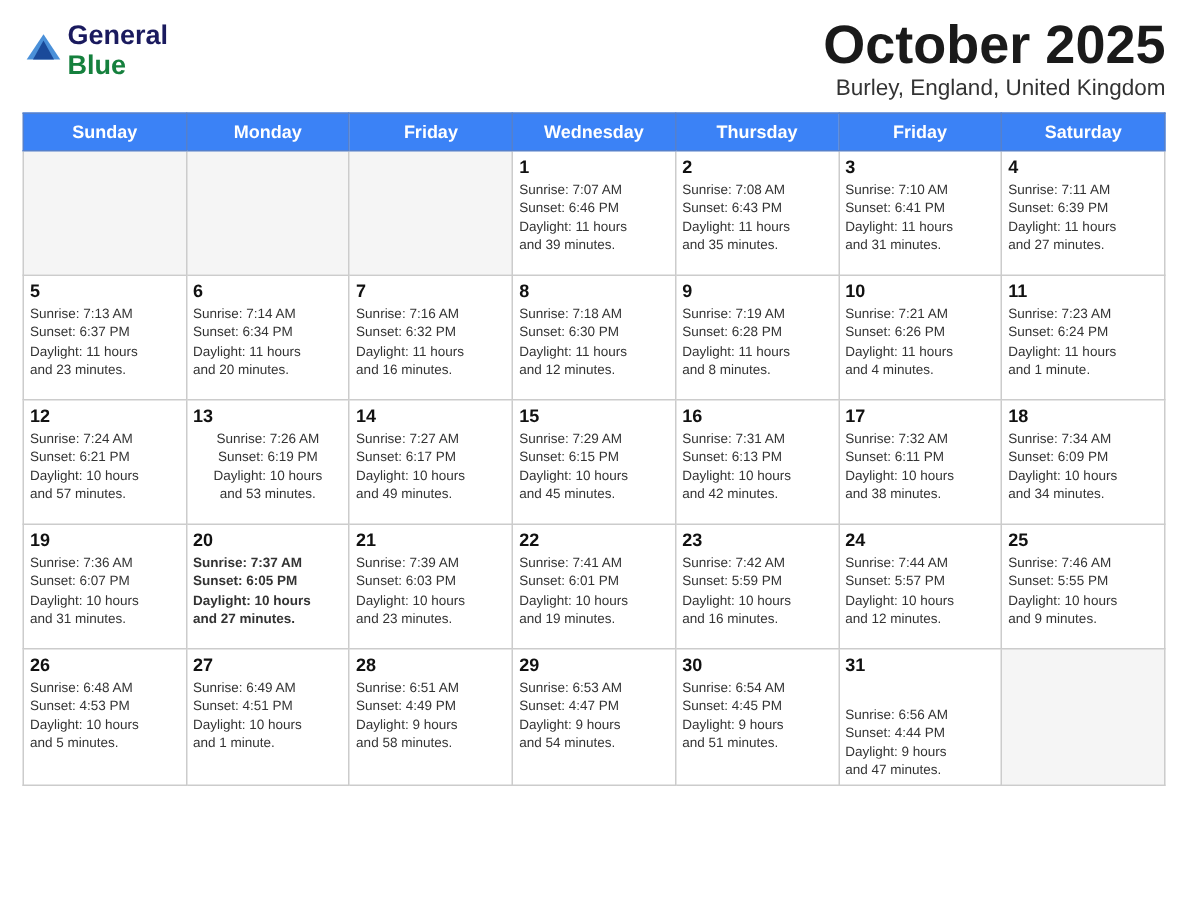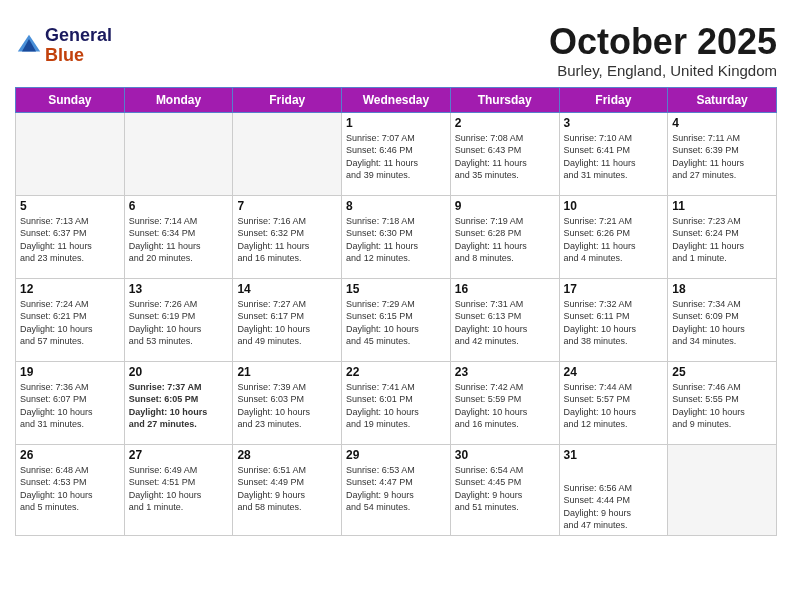--- a/index.html
+++ b/index.html
@@ -6,41 +6,41 @@
     body {
       width: 792px;
       height: 612px;
       font-family: Arial, sans-serif;
       background: #fff;
       overflow: hidden;
     }
     .page {
       width: 792px;
       height: 480px;
-      padding: 22px 15px;
+      padding: 10px 15px;
     }
     .header {
       display: flex;
       justify-content: space-between;
       align-items: flex-start;
       margin-bottom: 8px;
     }
     .logo {
       display: flex;
       align-items: center;
       margin-top: 4px;
     }
     .logo-text {
       font-size: 18px;
       font-weight: bold;
       color: #1a1a5e;
       line-height: 1.1;
     }
     .logo-text span {
-      color: #c2410c;
+      color: #15803d;
     }
     .logo-icon {
       width: 28px;
       height: 28px;
       margin-right: 2px;
     }
     .title-block {
       text-align: right;
     }
     .month-title {
@@ -52,21 +52,21 @@
     .location {
       font-size: 15px;
       color: #333;
     }
     .calendar {
       width: 100%;
       border-collapse: collapse;
       border: 1px solid #ccc;
     }
     .calendar th {
-      background-color: #a21caf;
+      background-color: #3b82f6;
       color: #fff;
       font-size: 12px;
       font-weight: bold;
       padding: 5px 2px;
       border: 1px solid #5580cc;
     }
     .calendar td {
       vertical-align: top;
       border: 1px solid #ccc;
       padding: 3px 4px;
@@ -214,21 +214,21 @@
         <tr>
           <td>
             <span class="day-number">12</span>
             <div class="day-info" style="white-space: pre-line;">Sunrise: 7:24 AM
 Sunset: 6:21 PM
 Daylight: 10 hours
 and 57 minutes.</div>
           </td>
           <td>
             <span class="day-number">13</span>
-            <div class="day-info" style="white-space: pre-line;">Sunrise: 7:26 AM
+            <div class="day-info" style="white-space: pre-line; text-align: center;">Sunrise: 7:26 AM
 Sunset: 6:19 PM
 Daylight: 10 hours
 and 53 minutes.</div>
           </td>
           <td>
             <span class="day-number">14</span>
             <div class="day-info" style="white-space: pre-line;">Sunrise: 7:27 AM
 Sunset: 6:17 PM
 Daylight: 10 hours
 and 49 minutes.</div>

